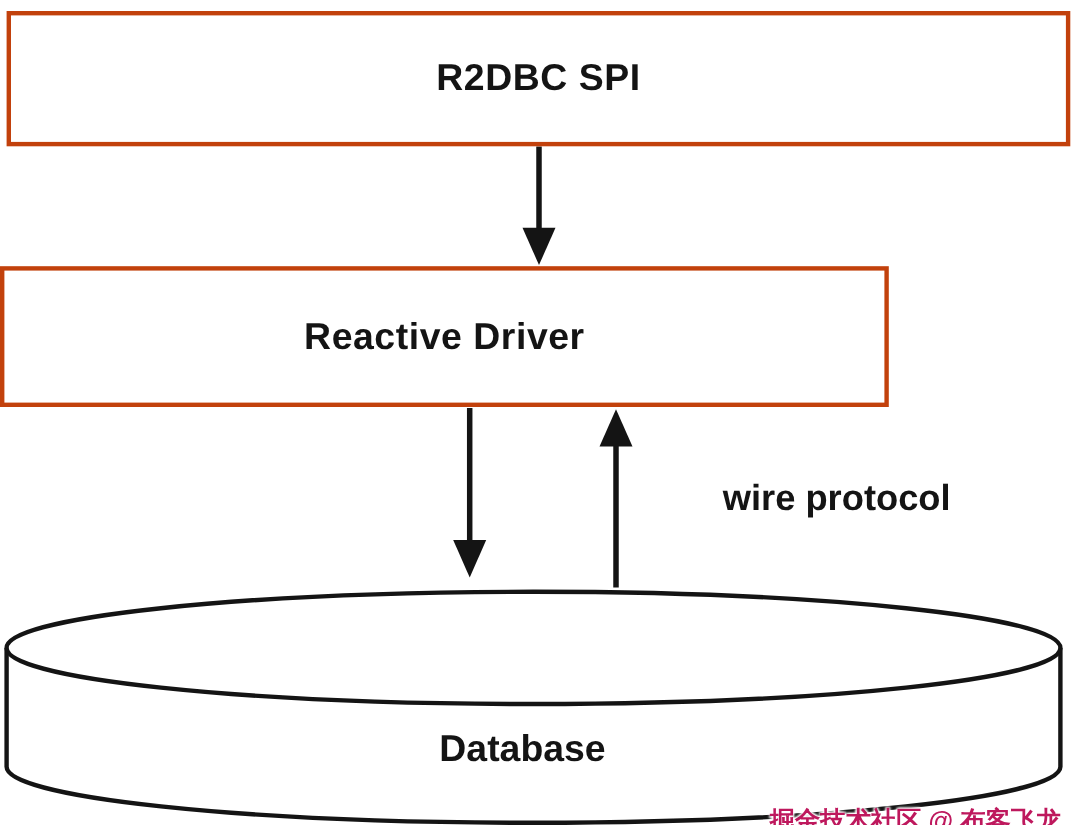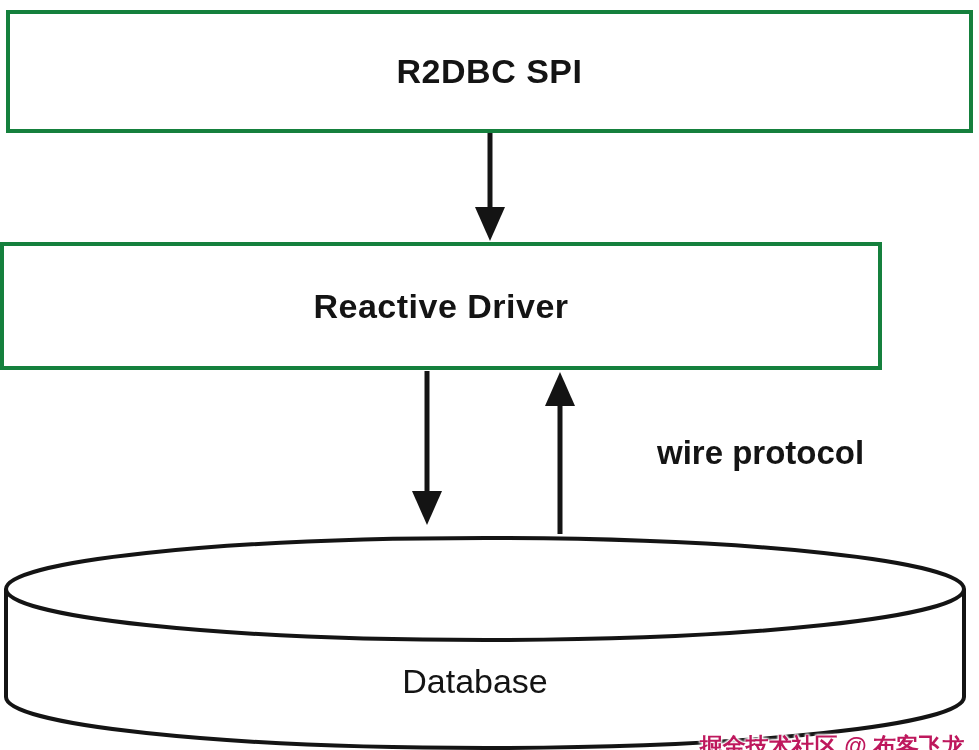--- a/index.html
+++ b/index.html
@@ -8,35 +8,35 @@
     position: relative;
     width: 979px;
     height: 750px;
     background: #ffffff;
     overflow: hidden;
     font-family: "Liberation Sans", sans-serif;
     color: #141414;
   }
   .node-rect {
     position: absolute;
-    border: 4px solid #15803d;
+    border: 4px solid #c2410c;
     background: #ffffff;
     display: flex;
     align-items: center;
     justify-content: center;
     z-index: 2;
   }
   .node-label {
     font-size: 34px;
     font-weight: 700;
     letter-spacing: 0.5px;
     white-space: nowrap;
   }
   #node-r2dbc-spi { left: 6px; top: 10px; width: 967px; height: 123px; }
-  #node-reactive-driver { left: 0px; top: 242px; width: 882px; height: 128px; }
+  #node-reactive-driver { left: 0px; top: 242px; width: 808px; height: 128px; }
   #edges-layer {
     position: absolute;
     left: 0; top: 0;
     width: 979px; height: 750px;
     z-index: 1;
   }
   .edge-label {
     position: absolute;
     left: 642px;
     top: 434px;
@@ -46,21 +46,21 @@
     white-space: nowrap;
     margin-left: 15px;
   }
   .db-label {
     position: absolute;
     left: 0px;
     top: 662px;
     width: 950px;
     text-align: center;
     font-size: 34px;
-    font-weight: 400;
+    font-weight: 700;
     z-index: 2;
   }
   .watermark {
     position: absolute;
     right: 14px;
     top: 731px;
     font-size: 23px;
     font-weight: 700;
     color: #be185d;
     z-index: 3;

